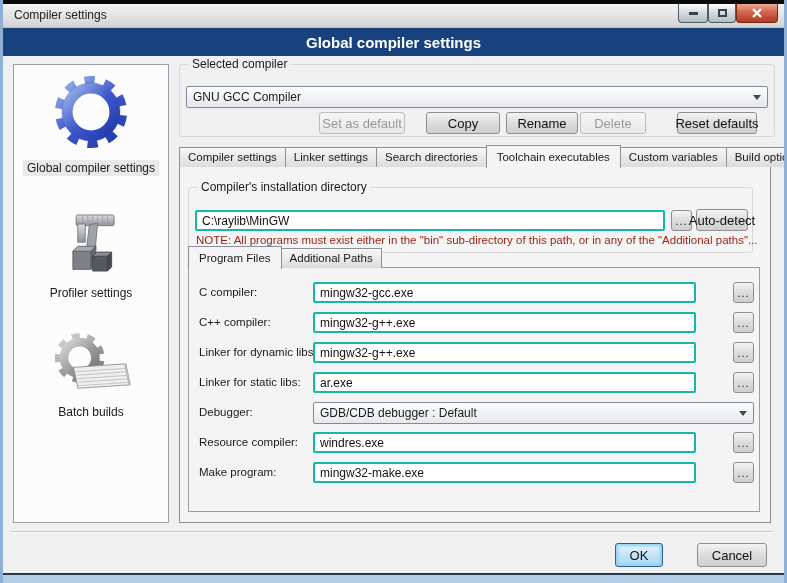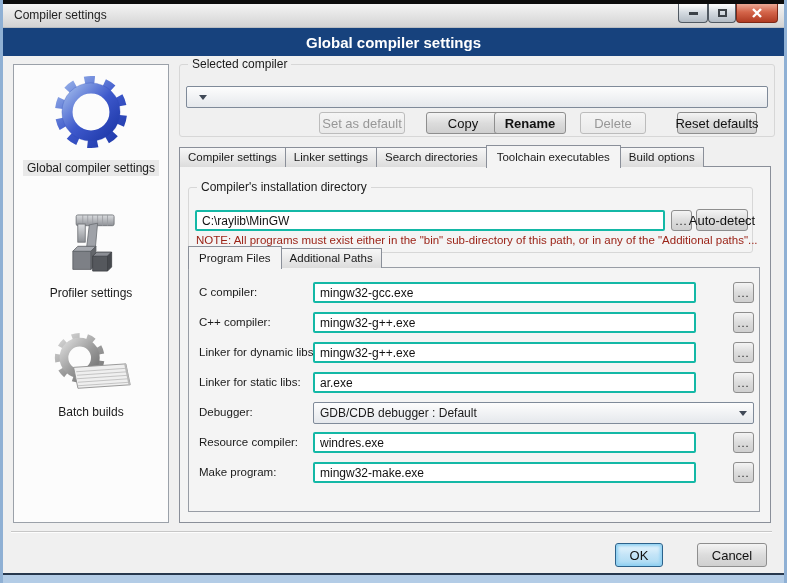--- a/index.html
+++ b/index.html
@@ -195,34 +195,36 @@
           </g>
         </svg>
       </span>
       <span class="side-label">Batch builds</span>
     </div>
   </div>
 
   <div class="grp" style="left:176px;top:64px;width:596px;height:73px;">
     <span class="grp-legend">Selected compiler</span>
     <div class="combo" style="left:6px;top:21px;right:6px;">
+      <span class="combo-text">GNU GCC Compiler</span>
       <span class="combo-arrow"></span>
     </div>
     <div class="btn disabled" style="left:139px;top:47px;width:86px;">Set as default</div>
     <div class="btn" style="left:246px;top:47px;width:74px;">Copy</div>
-    <div class="btn" style="left:314px;top:47px;width:72px;font-weight:bold;">Rename</div>
+    <div class="btn" style="left:326px;top:47px;width:72px;">Rename</div>
     <div class="btn disabled" style="left:400px;top:47px;width:66px;">Delete</div>
     <div class="btn" style="left:497px;top:47px;width:80px;">Reset defaults</div>
   </div>
 
   <div class="tabs-row">
     <div class="tab">Compiler settings</div>
     <div class="tab">Linker settings</div>
     <div class="tab">Search directories</div>
     <div class="tab active">Toolchain executables</div>
+    <div class="tab">Custom variables</div>
     <div class="tab">Build options</div>
 
   </div>
 
   <div class="panel">
 
     <div class="grp grp-install">
       <span class="grp-legend">Compiler's installation directory</span>
       <input class="textbox" style="left: 6px; top: 22px; width: 470px;" value="C:\raylib\MinGW">
       <div class="btn small browse-btn" style="left:482px;top:22px;">...</div>

